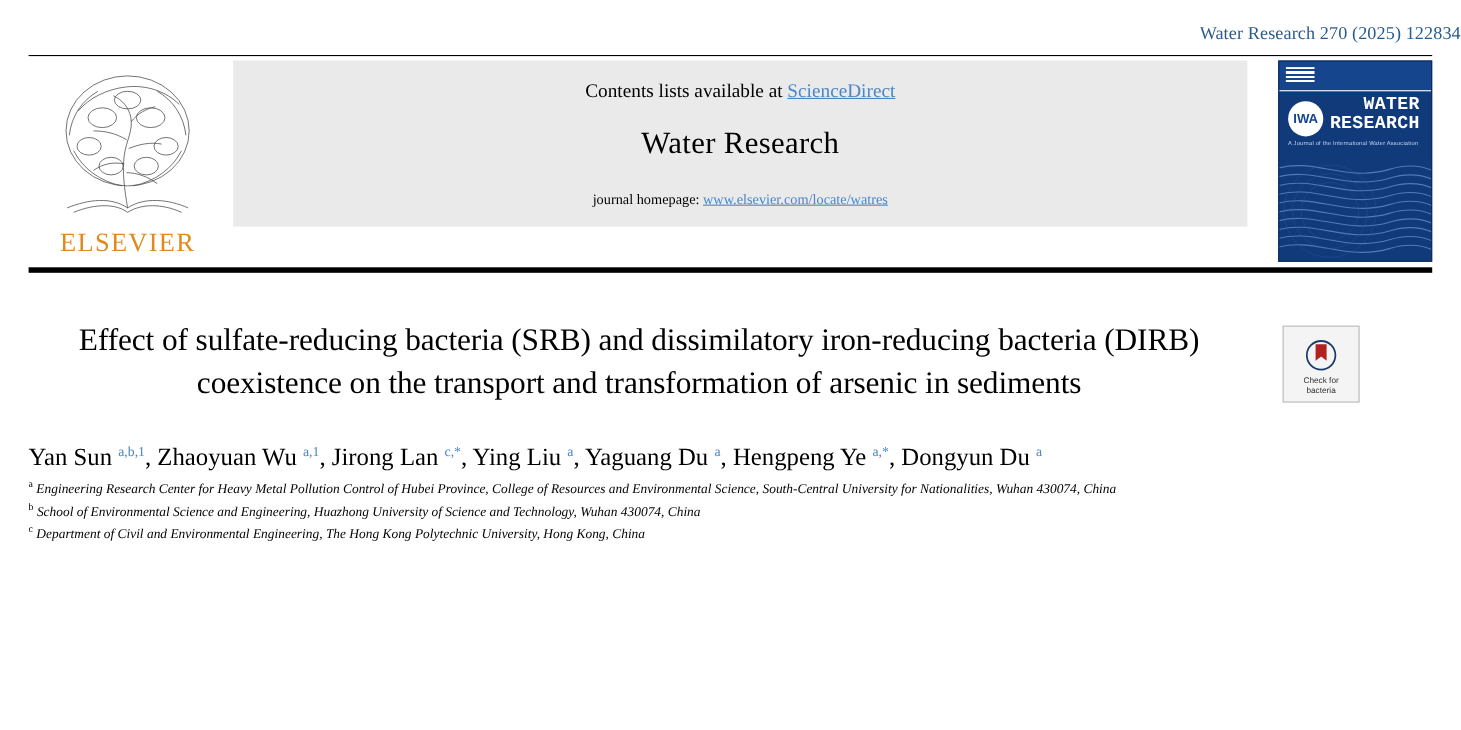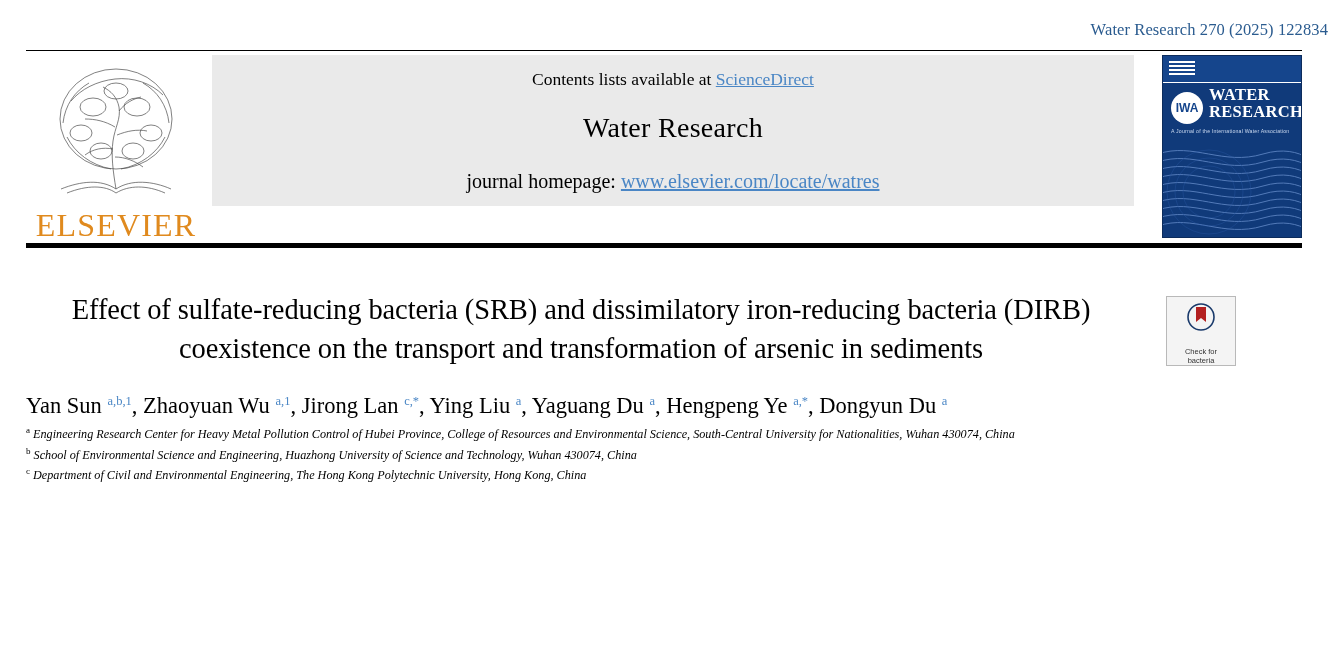--- a/index.html
+++ b/index.html
@@ -55,21 +55,21 @@
     flex-direction: column;
     align-items: center;
     justify-content: flex-start;
     padding-top: 6px;
   }
   .tree-svg {
     display: block;
   }
   .elsevier-wordmark {
     font-family: "Liberation Serif", serif;
-    font-size: 32px;
+    font-size: 24px;
     letter-spacing: 1.2px;
     color: #e08a1e;
     margin-top: 2px;
     font-weight: 400;
   }
 
   
   .journal-band {
     flex: 1 1 auto;
     background: #eaeaea;
@@ -88,21 +88,21 @@
   }
   .contents-line .sd-link {
     color: #4a86c5;
   }
   .journal-title {
     font-size: 28px;
     letter-spacing: 0.3px;
     margin-bottom: 26px;
   }
   .homepage-line {
-    font-size: 20px;
+    font-size: 13px;
   }
   .homepage-line .hp-link {
     color: #4a86c5;
   }
 
   
   .cover {
     flex: 0 0 140px;
     width: 140px;
     height: 183px;
@@ -134,25 +134,26 @@
     color: #15458c;
     font-family: "Liberation Sans", sans-serif;
     font-size: 12px;
     font-weight: bold;
     display: flex; align-items: center; justify-content: center;
   }
   .cover-title {
     position: absolute;
     top: 30px; left: 46px;
     color: #ffffff;
-    font-family: Liberation Serif, serif;
+    font-family: Liberation Mono, monospace;
     font-weight: bold;
     font-size: 16.5px;
     line-height: 17px;
     letter-spacing: 0.3px;
+    text-align: right;
   }
   .cover-sub {
     position: absolute;
     top: 72px; left: 8px;
     color: #c9d8ef;
     font-family: "Liberation Sans", sans-serif;
     font-size: 5.2px;
     letter-spacing: 0.2px;
   }
   .cover-waves {
@@ -173,21 +174,21 @@
     position: absolute;
     right: 92px;
     top: 296px;
     width: 70px;
     height: 70px;
     border: 1px solid #b9b9b9;
     background: #f4f4f4;
     display: flex;
     flex-direction: column;
     align-items: center;
-    justify-content: space-between;
+    justify-content: center;
     padding-top: 5px;
     box-sizing: border-box;
   }
   .cfu-shield svg { display: block; }
   .cfu-text {
     font-family: "Liberation Sans", sans-serif;
     font-size: 7.5px;
     line-height: 9px;
     color: #333;
     text-align: center;
@@ -202,21 +203,21 @@
   .article-title {
     font-size: 28.5px;
     line-height: 39px;
     font-weight: 400;
     margin: 0;
     max-width: 1110px;
     letter-spacing: -0.1px;
     text-align: center;
   }
   .authors {
-    margin-top: 20px;
+    margin-top: 30px;
     font-size: 22.5px;
     line-height: 36px;
     max-width: 1110px;
   }
   .authors sup {
     font-size: 12.5px;
     color: #4a86c5;
     vertical-align: super;
     line-height: 0;
   }

